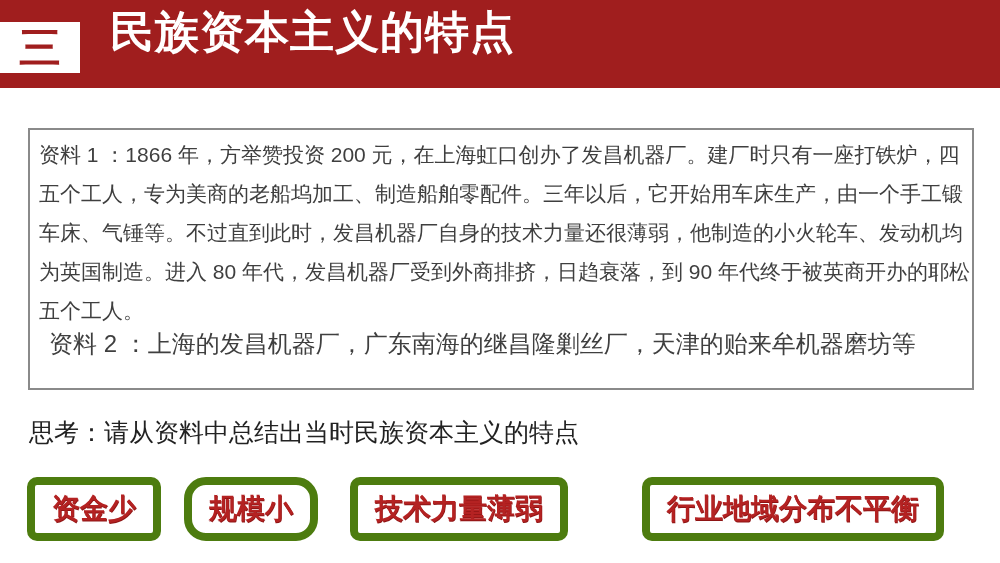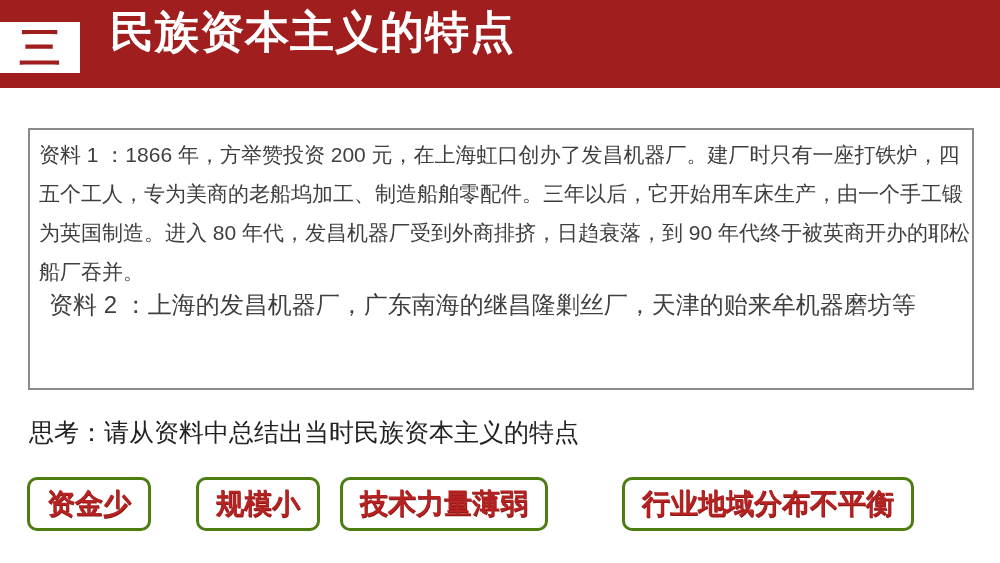--- a/index.html
+++ b/index.html
@@ -91,51 +91,52 @@
   .features {
     position: absolute;
     left: 27px;
     top: 477px;
     width: 950px;
     display: flex;
     flex-direction: row;
     align-items: flex-start;
   }
   .feature-box {
-    border: 3px solid #4d7c0f;
+    border: 8px solid #4d7c0f;
     border-radius: 10px;
     padding: 5px 17px;
     color: #B42222;
     font-size: 28px;
     font-weight: bold;
     white-space: nowrap;
     background: #ffffff;
     text-shadow: 0.5px 0.5px 0 #8e1414;
   }
-  .gap-a { margin-left: 45px; }
-  .gap-b { margin-left: 20px; }
+  .gap-a { margin-left: 23px; border-radius: 22px; }
+  .gap-b { margin-left: 32px; }
   .gap-c { margin-left: 74px; }
 </style>
 </head>
 <body>
 
 <div class="slide">
 
   <div class="header">
     <div class="section-badge">
       <span>三</span>
     </div>
     <div class="header-title">民族资本主义的特点</div>
   </div>
 
   <div class="materials-box">
     <div class="m1-line">资料 1 ：1866 年，方举赞投资 200 元，在上海虹口创办了发昌机器厂。建厂时只有一座打铁炉，四</div>
     <div class="m1-line">五个工人，专为美商的老船坞加工、制造船舶零配件。三年以后，它开始用车床生产，由一个手工锻</div>
+    <div class="m1-line">车床、气锤等。不过直到此时，发昌机器厂自身的技术力量还很薄弱，他制造的小火轮车、发动机均</div>
     <div class="m1-line">为英国制造。进入 80 年代，发昌机器厂受到外商排挤，日趋衰落，到 90 年代终于被英商开办的耶松</div>
-    <div class="m1-line">船厂吞并。</div>
+    <div class="m1-line">五个工人。</div>
     <div class="material2">资料 2 ：上海的发昌机器厂，广东南海的继昌隆剿丝厂，天津的贻来牟机器磨坊等</div>
   </div>
 
   <div class="think">思考：请从资料中总结出当时民族资本主义的特点</div>
 
   <div class="features">
     <div class="feature-box">资金少</div>
     <div class="feature-box gap-a">规模小</div>
     <div class="feature-box gap-b">技术力量薄弱</div>
     <div class="feature-box gap-c">行业地域分布不平衡</div>

